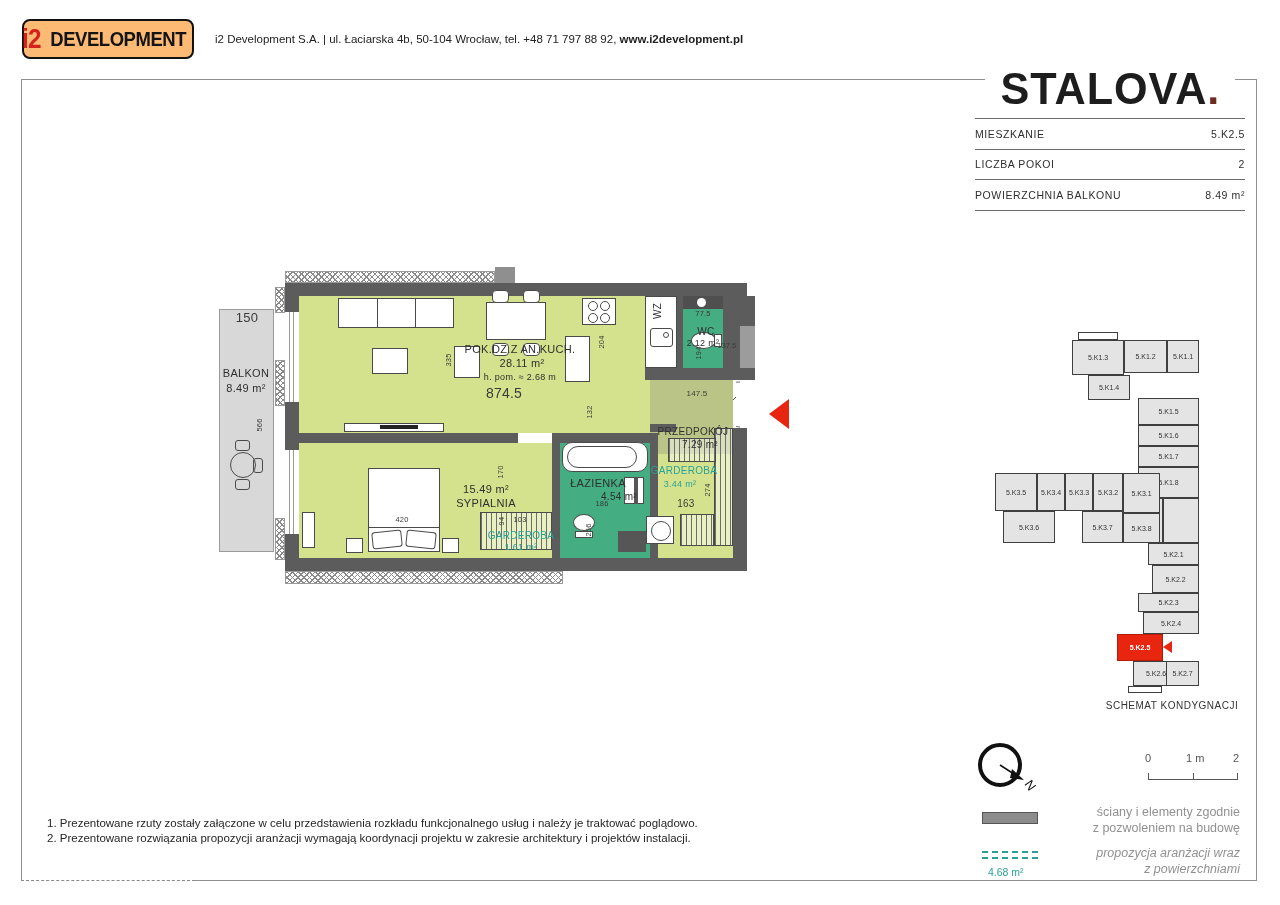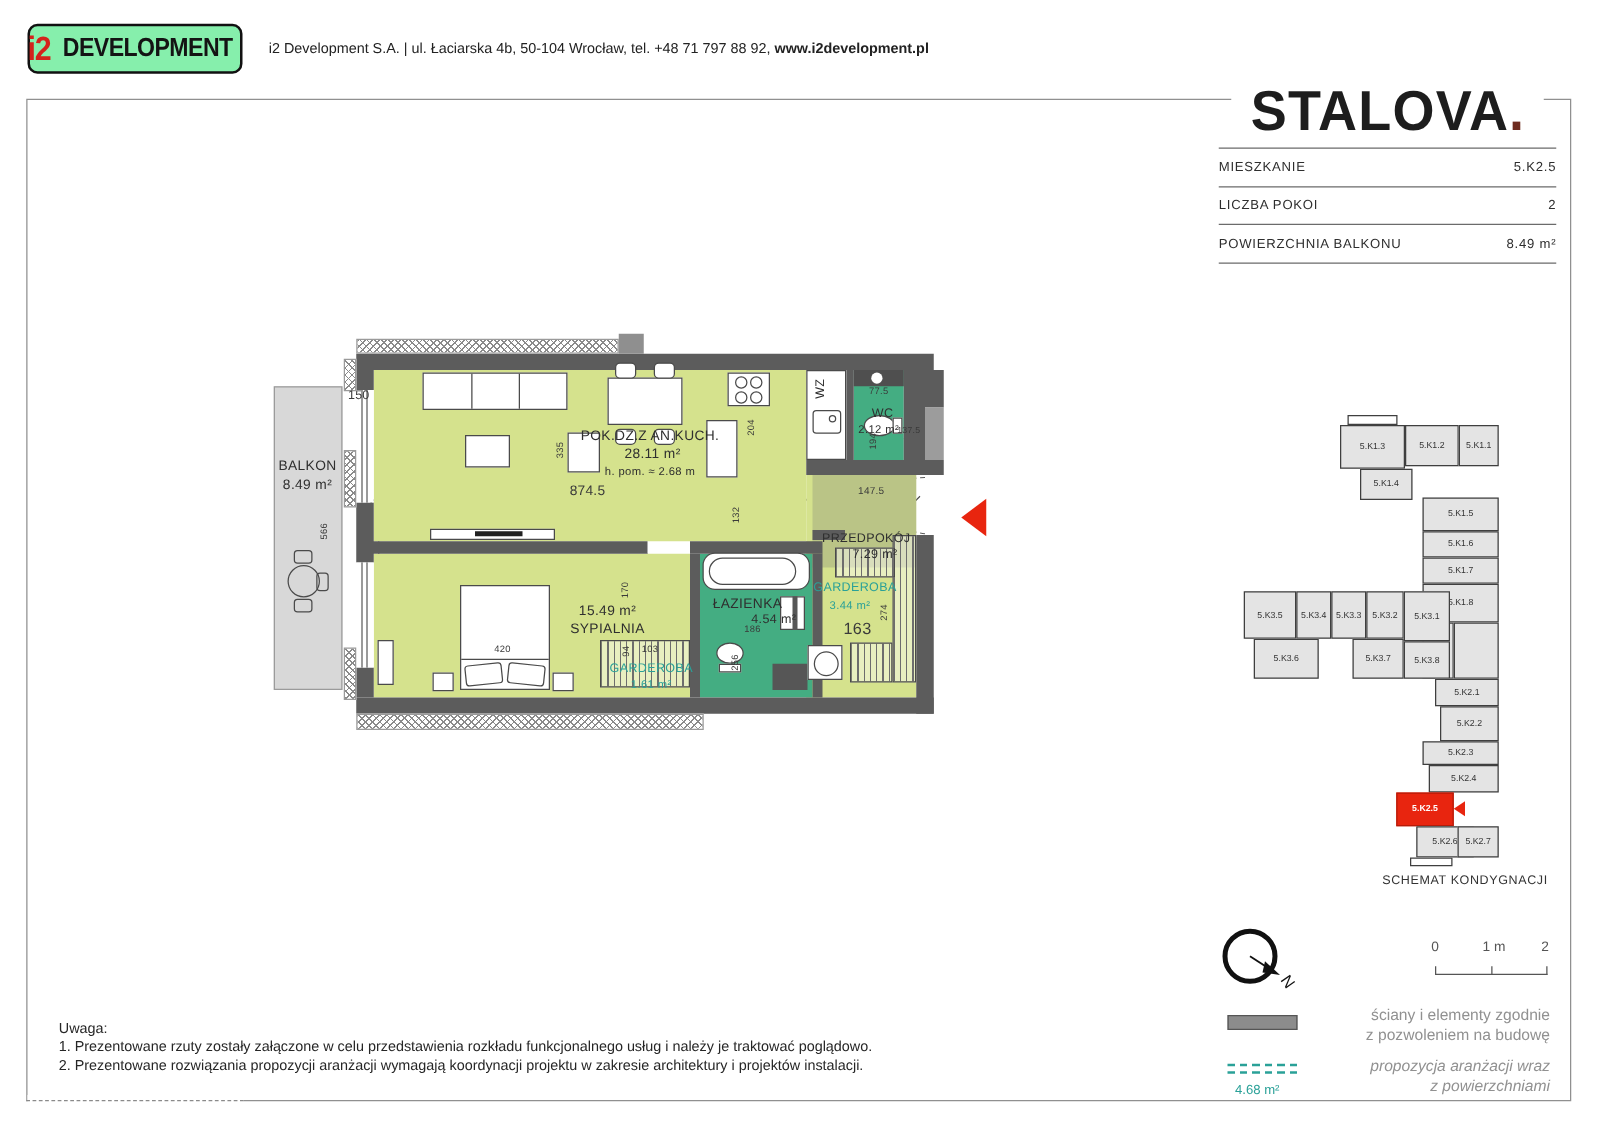--- a/index.html
+++ b/index.html
@@ -32,21 +32,21 @@
   .tick{position:absolute;width:1px;height:7px;background:#555;}
   svg.overlay{position:absolute;left:0;top:0;pointer-events:none;}
 </style>
 </head>
 <body>
 
 <div class="page">
 
   <div class="abs" style="left:0;top:0;width:1280px;height:68px;">
     <div class="abs" style="left:22px;top:19px;width:172px;height:40px;border:2.5px solid #111;border-radius:8px;
-                display:flex;align-items:center;justify-content:center;background:#86efac;box-sizing:border-box;">
+                display:flex;align-items:center;justify-content:center;background:#fdba74;box-sizing:border-box;">
       <span style="color:#d4231c;font-weight:bold;font-size:27px;transform:scaleX(.9);letter-spacing:-1px;">i2</span>
         <span style="color:#141414;font-weight:bold;font-size:21px;transform:scaleX(.88);letter-spacing:-.5px;">DEVELOPMENT</span>
     </div>
     <div class="abs" style="left:215px;top:33px;font-size:11.5px;color:#222;white-space:nowrap;">
       <span>i2 Development S.A.  |  ul. Łaciarska 4b, 50-104 Wrocław, tel. +48 71 797 88 92, </span><b>www.i2development.pl</b>
     </div>
   </div>
 
   <div class="abs" style="left:21px;top:79px;width:1236px;height:802px;border:1px solid #909090;box-sizing:border-box;"></div>
   <div class="abs" style="left:22px;top:876px;width:173px;height:6px;background:#fff;"></div>
@@ -227,37 +227,37 @@
       <span class="plab" style="left: 703px; top: 343px; font-size: 9px;">2.12 m²</span>
       <span class="plab" style="left: 693px; top: 431px; font-size: 10px;">PRZEDPOKÓJ</span>
       <span class="plab" style="left: 700px; top: 444px; font-size: 10px;">7.29 m²</span>
       <span class="plab" style="left: 684px; top: 470px; font-size: 10px; color: rgb(42, 161, 152);">GARDEROBA</span>
       <span class="plab" style="left: 680px; top: 484px; font-size: 9px; color: rgb(42, 161, 152);">3.44 m²</span>
       <span class="plab" style="left: 521px; top: 535px; font-size: 10px; color: rgb(42, 161, 152);">GARDEROBA</span>
       <span class="plab" style="left: 521px; top: 547px; font-size: 9px; color: rgb(42, 161, 152);">1.61 m²</span>
       <span class="plab rot" style="left: 657px; top: 311px; font-size: 10px;">WZ</span>
     </div>
   <div id="plan-dims">
-      <span class="dlab" style="left: 247px; top: 317px; font-size: 10px; margin-left: 40px;">150</span>
+      <span class="dlab" style="left: 247px; top: 317px; font-size: 13px;">150</span>
       <span class="dlab rot" style="left: 259px; top: 425px; font-size: 7.5px;">566</span>
-      <span class="dlab" style="left: 448px; top: 393px; font-size: 11px; padding-left: 44px;">874.5</span>
+      <span class="dlab" style="left: 482px; top: 393px; font-size: 14px; padding-left: 44px;">874.5</span>
       <span class="dlab" style="left: 697px; top: 393px; font-size: 8px;">147.5</span>
       <span class="dlab rot" style="left: 448px; top: 360px; font-size: 7.5px;">335</span>
       <span class="dlab rot" style="left: 601px; top: 342px; font-size: 7.5px;">204</span>
       <span class="dlab rot" style="left: 589px; top: 412px; font-size: 7.5px;">132</span>
       <span class="dlab" style="left: 703px; top: 313px; font-size: 7.5px;">77.5</span>
       <span class="dlab rot" style="left: 698px; top: 353px; font-size: 7.5px;">194</span>
       <span class="dlab" style="left: 727px; top: 345px; font-size: 7px;">137.5</span>
       <span class="dlab rot" style="left: 500px; top: 472px; font-size: 7.5px;">170</span>
       <span class="dlab rot" style="left: 501px; top: 521px; font-size: 7.5px;">94</span>
       <span class="dlab" style="left: 402px; top: 519px; font-size: 7.5px;">420</span>
       <span class="dlab" style="left: 520px; top: 519px; font-size: 7.5px;">103</span>
       <span class="dlab" style="left: 602px; top: 503px; font-size: 7.5px;">186</span>
       <span class="dlab rot" style="left: 588px; top: 530px; font-size: 7.5px;">256</span>
-      <span class="dlab" style="left: 686px; top: 503px; font-size: 13px;">163</span>
+      <span class="dlab" style="left: 686px; top: 503px; font-size: 10px;">163</span>
       <span class="dlab rot" style="left: 707px; top: 490px; font-size: 7.5px;">274</span>
     </div>
 
   <div id="schematic">
       <div class="sunit" style="left: 1072px; top: 340px; width: 52px; height: 35px;">5.K1.3</div>
       <div class="sunit" style="left: 1124px; top: 340px; width: 43px; height: 33px;">5.K1.2</div>
       <div class="sunit" style="left: 1167px; top: 340px; width: 32px; height: 33px;">5.K1.1</div>
       <div class="sunit" style="left: 1088px; top: 375px; width: 42px; height: 25px;">5.K1.4</div>
       <div class="sunit" style="left: 1138px; top: 398px; width: 61px; height: 27px;">5.K1.5</div>
       <div class="sunit" style="left: 1138px; top: 425px; width: 61px; height: 21px;">5.K1.6</div>
@@ -313,18 +313,17 @@
     <div style="height:4px;"></div>
     <div style="height:2px;background:repeating-linear-gradient(90deg,#2aa198 0 6px,transparent 6px 10px);"></div>
   </div>
   <div class="abs" style="left:988px;top:866px;font-size:10.5px;color:#2aa198;">4.68 m²</div>
   <div class="legend-text" style="left:1055px;top:845px;font-style:italic;">
     <div>propozycja aranżacji wraz</div>
       <div>z powierzchniami</div>
   </div>
 
   <div class="abs" style="left:47px;top:816px;width:860px;">
-    <div class="note" style="font-weight:bold;font-weight:normal;">Uwaga:</div>
     <div class="note">1. Prezentowane rzuty zostały załączone w celu przedstawienia rozkładu funkcjonalnego usług i należy je traktować poglądowo.</div>
     <div class="note">2. Prezentowane rozwiązania propozycji aranżacji wymagają koordynacji projektu w zakresie architektury i projektów instalacji.</div>
   </div>
 
 </div>
 
 </body></html>

